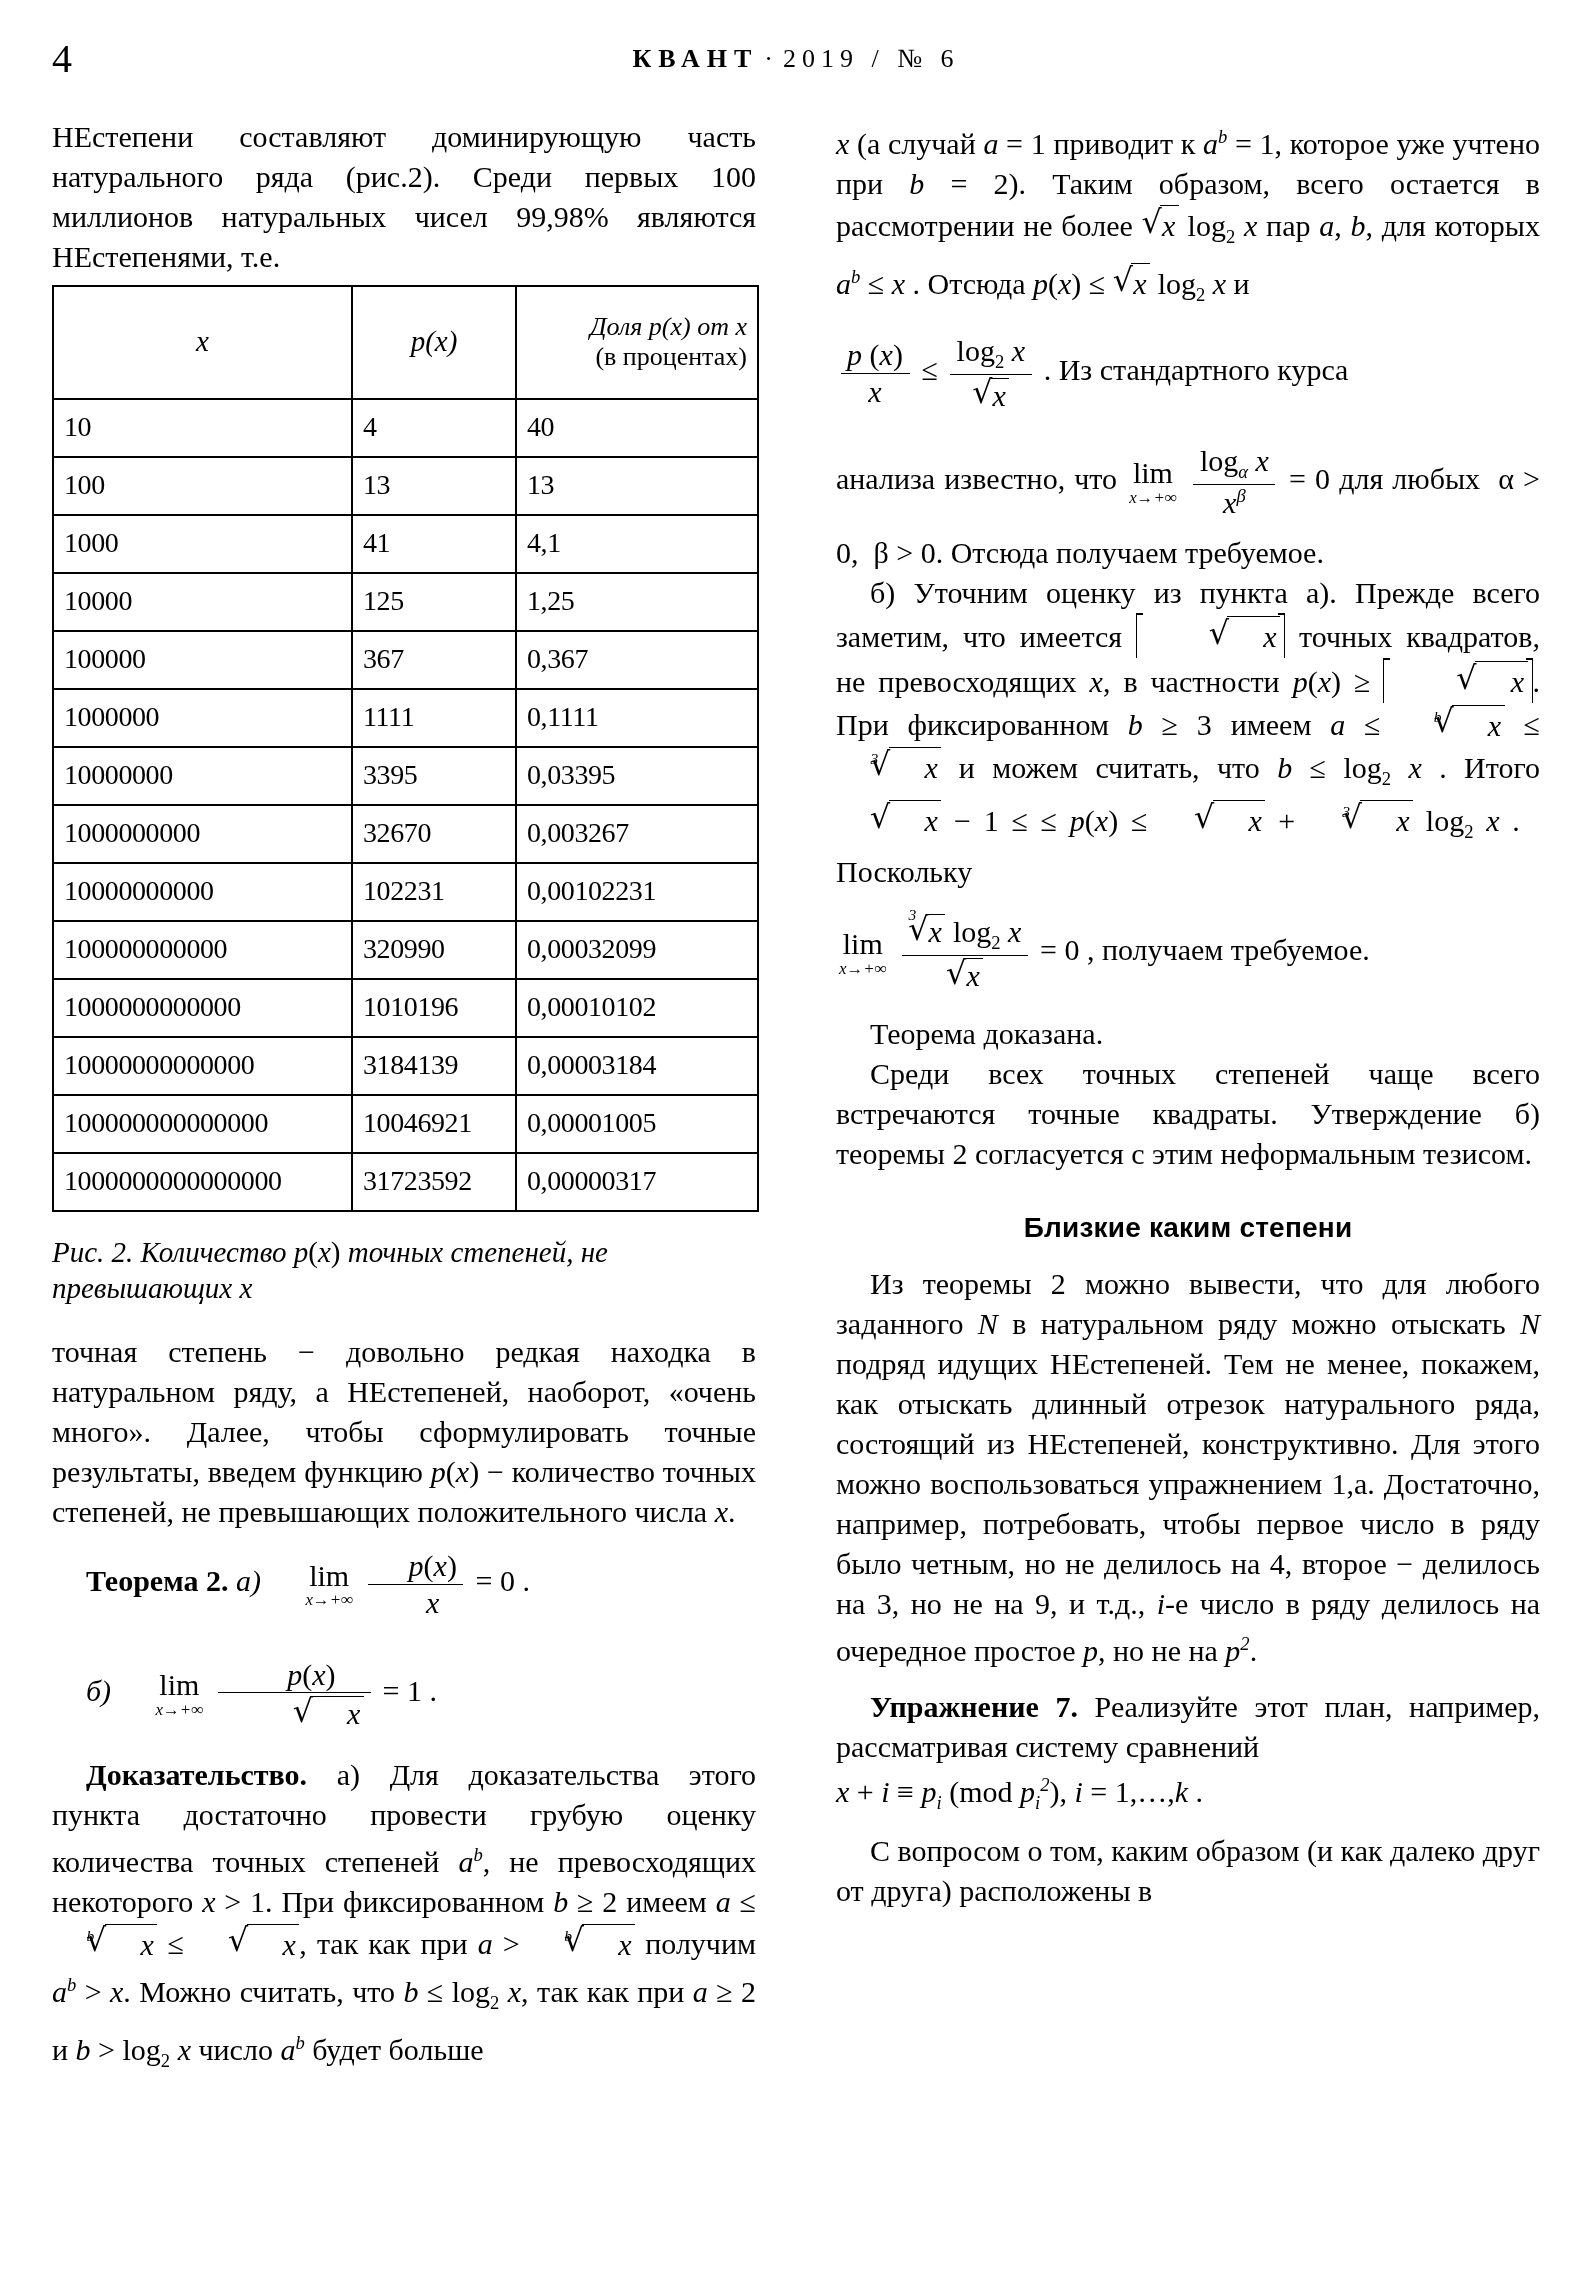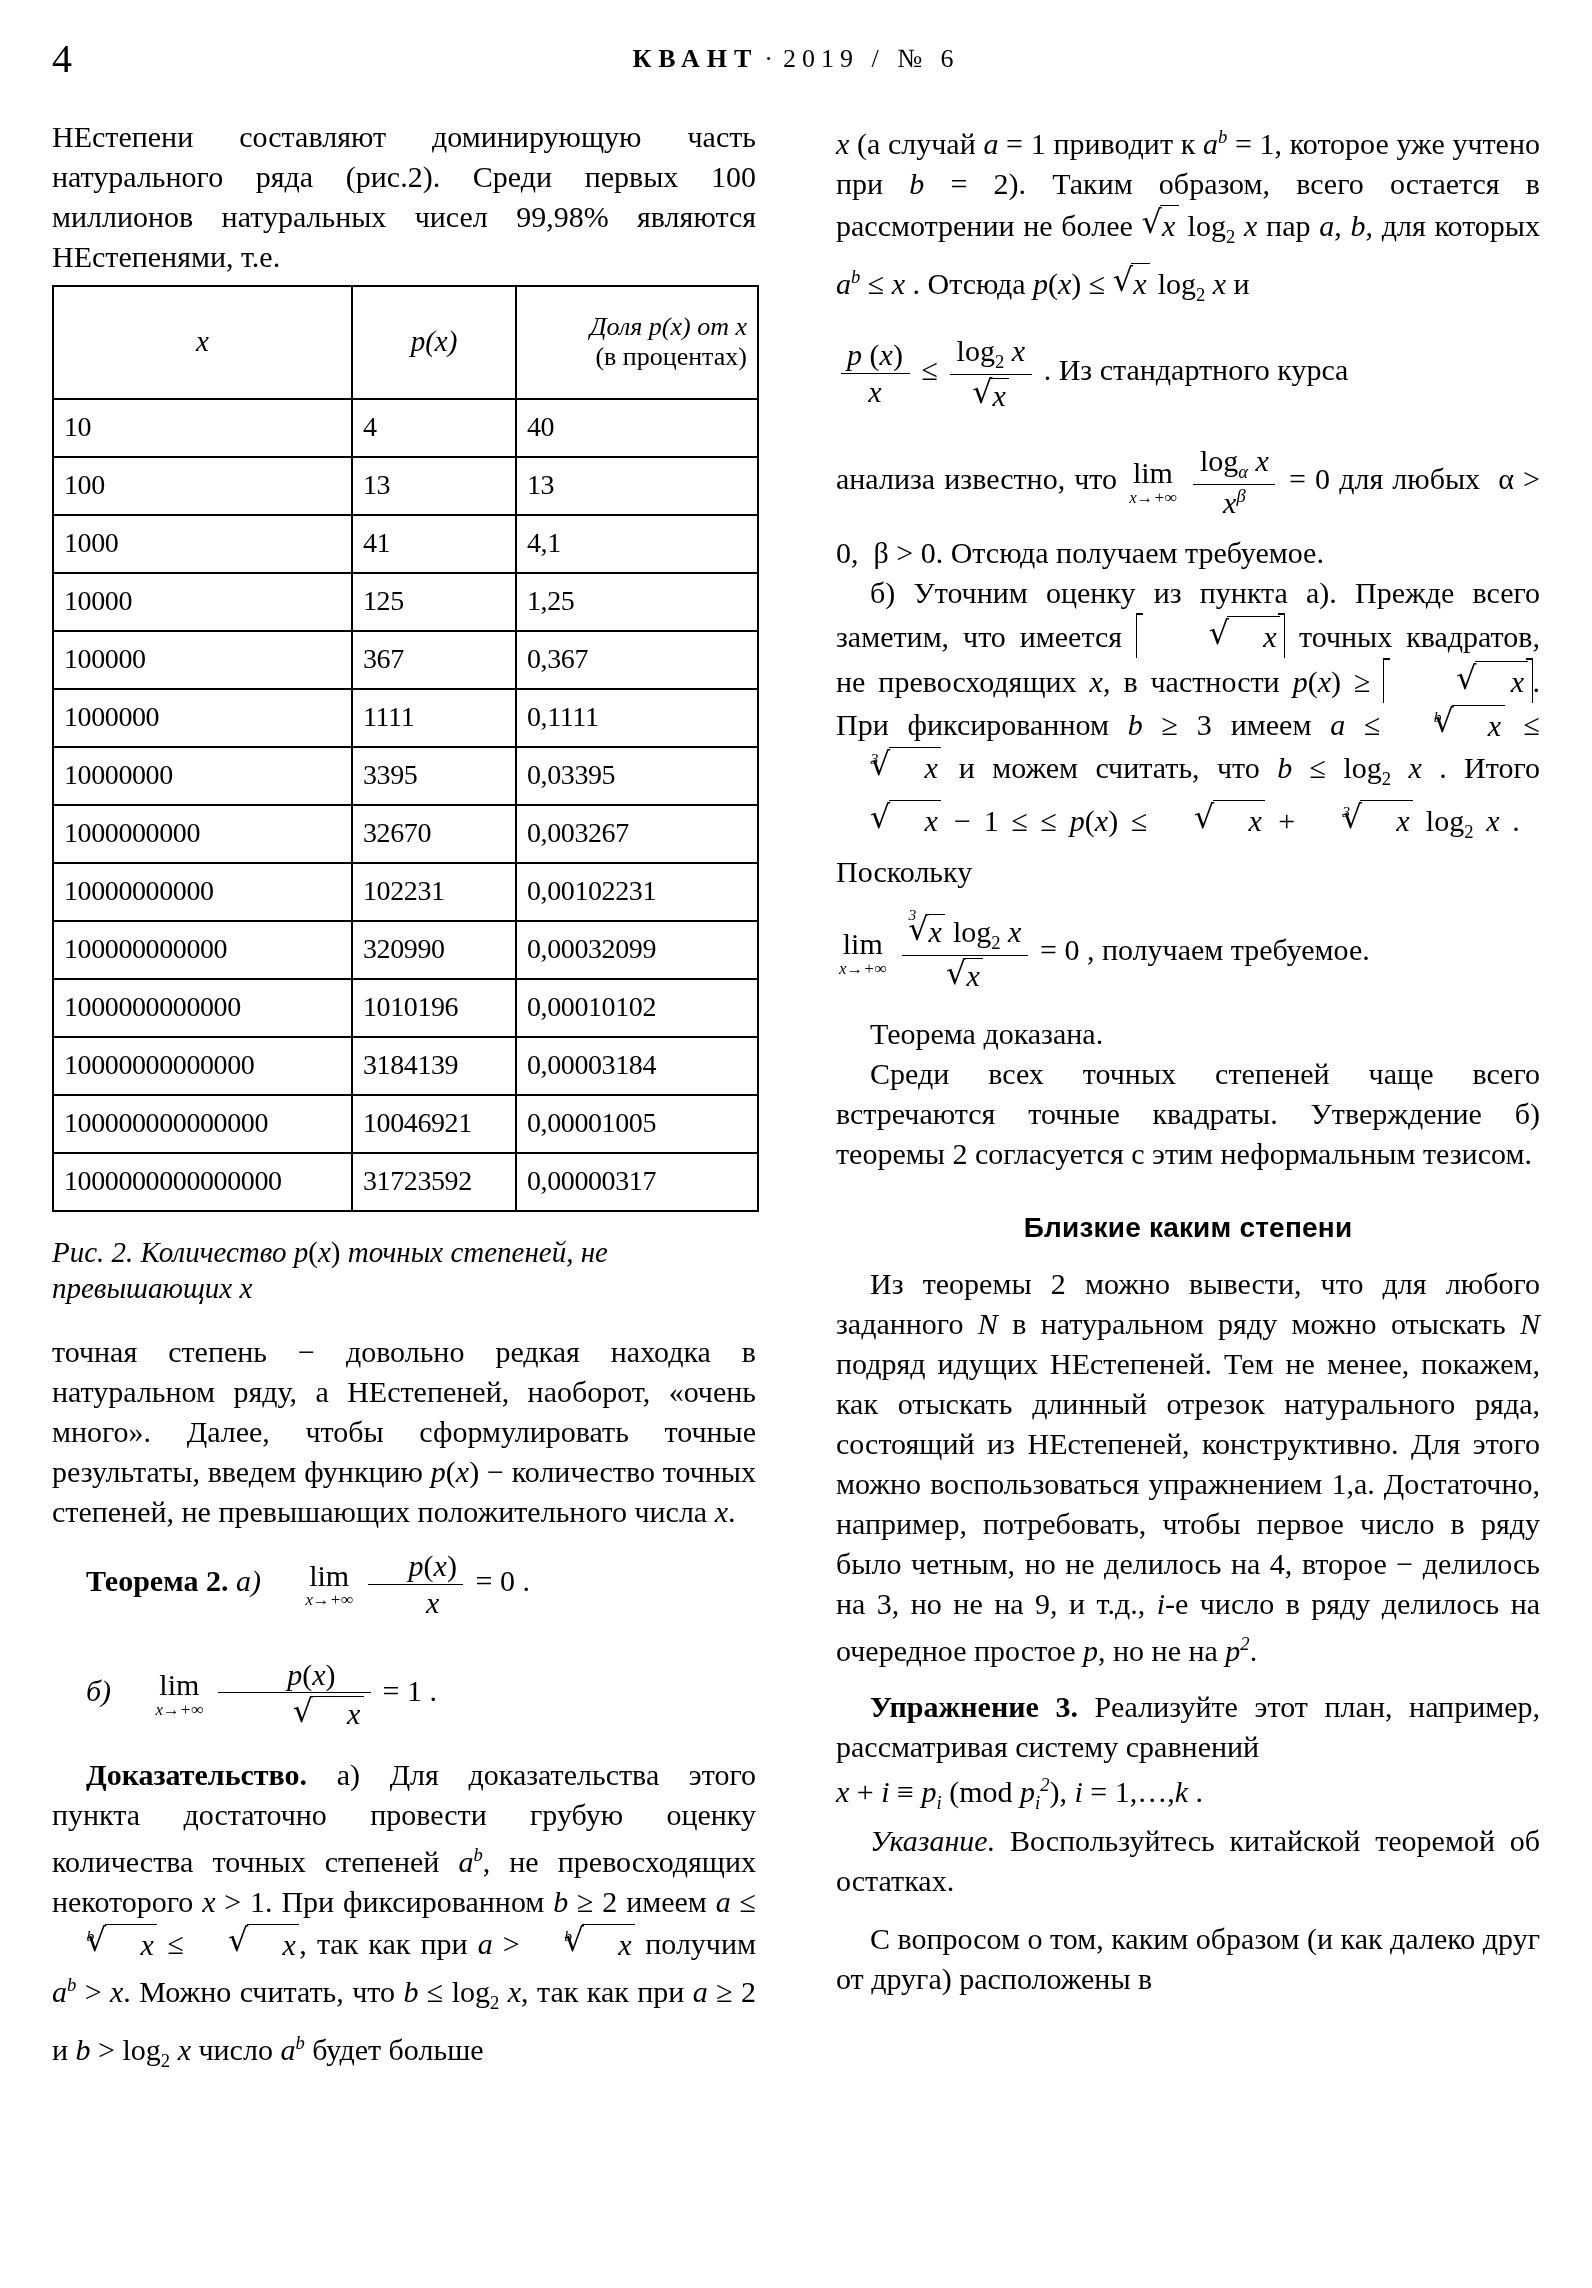--- a/index.html
+++ b/index.html
@@ -378,26 +378,25 @@
     </div>
 
     <p class="ind" style="margin-top:8px;">Теорема доказана.</p>
 
     <p class="ind">Среди всех точных степеней чаще всего встречаются точные квадраты. Утверждение б) теоремы 2 согласуется с этим неформальным тезисом.</p>
 
     <div class="sechead">Близкие каким степени</div>
 
     <p class="ind">Из теоремы 2 можно вывести, что для любого заданного <span class="mi">N</span> в натуральном ряду можно отыскать <span class="mi">N</span> подряд идущих НЕстепеней. Тем не менее, покажем, как отыскать длинный отрезок натурального ряда, состоящий из НЕстепеней, конструктивно. Для этого можно воспользоваться упражнением 1,а. Достаточно, например, потребовать, чтобы первое число в ряду было четным, но не делилось на 4, второе − делилось на 3, но не на 9, и т.д., <span class="mi">i</span>-е число в ряду делилось на очередное простое <span class="mi">p</span>, но не на <span class="mi">p</span><sup class="pw">2</sup>.</p>
 
-    <p class="ind" style="margin-top:16px;"><span class="bold">Упражнение 3.</span> <span>Реализуйте этот план, например, рассматривая систему сравнений</span></p>
+    <p class="ind" style="margin-top:16px;"><span class="bold">Упражнение 7.</span> <span>Реализуйте этот план, например, рассматривая систему сравнений</span></p>
 
     <div class="dispmath" style="margin-top:8px;">
       <span class="mi">x</span> + <span class="mi">i</span> ≡ <span class="mi">p</span><sub class="sbi">i</sub>
       <span class="brkp">(mod <span class="mi">p</span><sub class="sbi">i</sub><sup class="pw">2</sup>)</span>, <span class="mi">i</span> = 1,…,<span class="mi">k</span> .
     </div>
 
-    <p class="ind" style="margin-top:8px;"><span class="ital">Указание.</span> <span>Воспользуйтесь китайской теоремой об остатках.</span></p>
 
     <p class="ind" style="margin-top:18px;">С вопросом о том, каким образом (и как далеко друг от друга) расположены в</p>
 
   </div>
 </div>
 
 
 </body></html>

